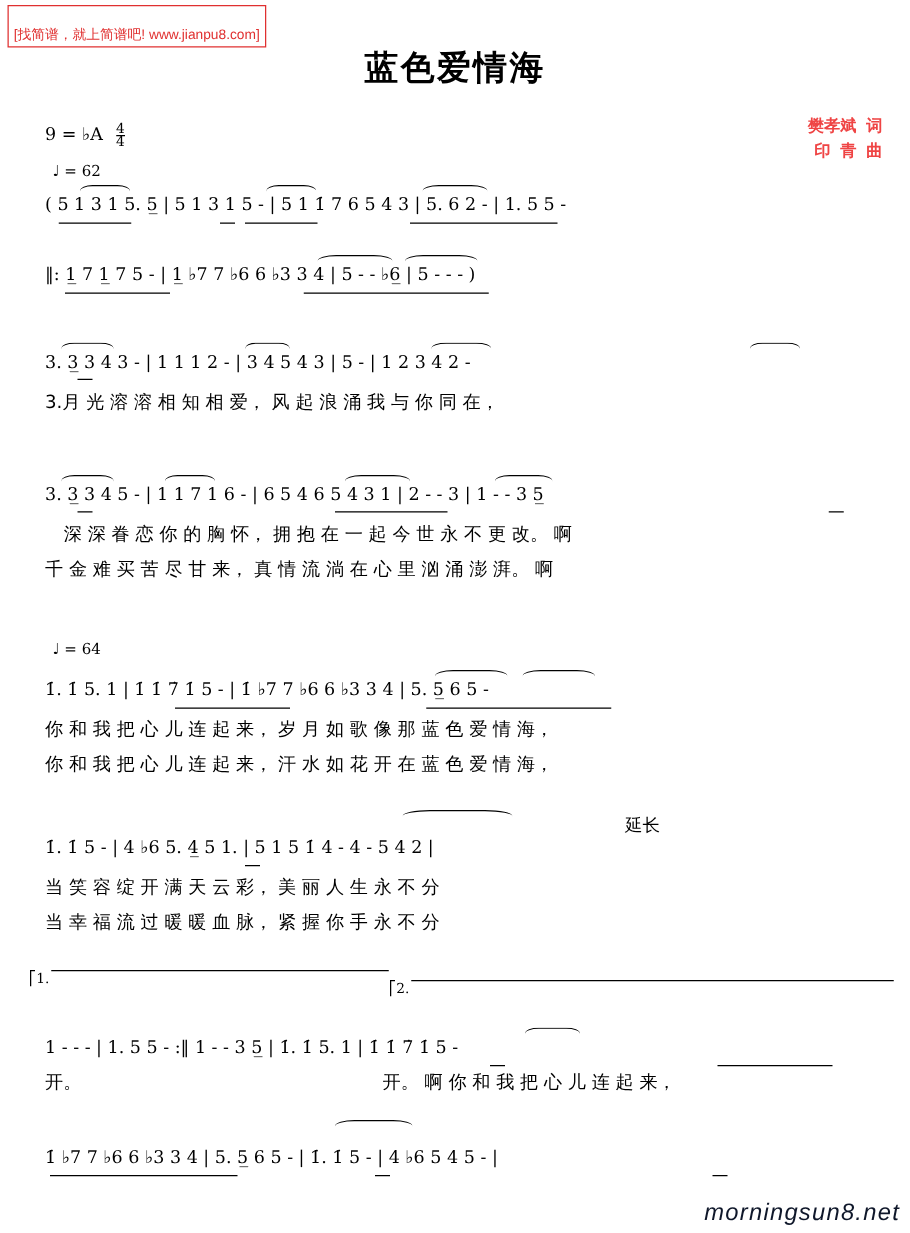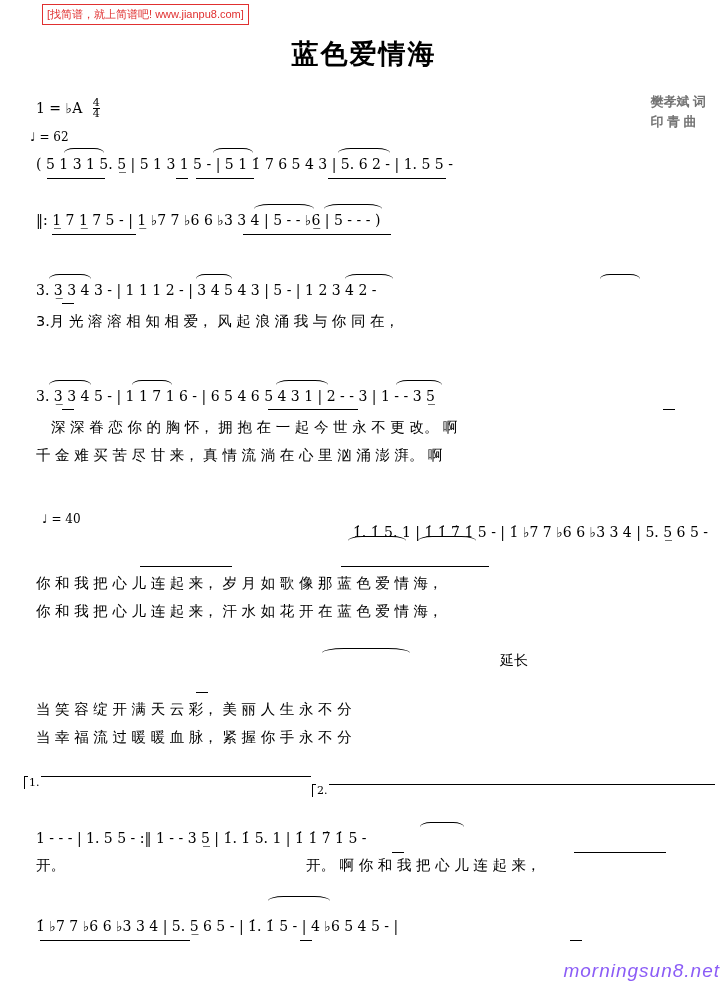--- a/index.html
+++ b/index.html
@@ -23,49 +23,48 @@
 
   
   .banner {
     position: absolute;
     left: 6px;
     top: 4px;
     border: 1px solid #e03030;
     color: #e03030;
     font-family: "Liberation Sans", sans-serif;
     font-size: 11px;
-    padding: 2px 4px 2px 4px;
+    padding: 15px 4px 2px 4px;
     letter-spacing: 0px;
     white-space: nowrap;
-    margin-left: 36px;
   }
 
   .title {
     position: absolute;
     left: 0;
     top: 36px;
     width: 728px;
     text-align: center;
     font-family: "DejaVu Sans", sans-serif;
     font-weight: bold;
     font-size: 27px;
     letter-spacing: 2px;
     color: #000;
   }
 
   .credits {
     position: absolute;
     right: 22px;
     top: 92px;
-    font-family: Liberation Sans, sans-serif;
+    font-family: Liberation Mono, monospace;
     font-size: 13px;
     font-weight: bold;
     line-height: 20px;
-    text-align: left;
-    color: #737373;
+    text-align: right;
+    color: #ef4444;
   }
 
   .keysig {
     position: absolute;
     left: 36px;
     top: 98px;
     font-family: "DejaVu Serif", serif;
     font-size: 14px;
     color: #000;
     white-space: nowrap;
@@ -146,21 +145,21 @@
     padding: 0 1px;
   }
 
   .watermark {
     position: absolute;
     right: 8px;
     bottom: 4px;
     font-family: "Liberation Sans", sans-serif;
     font-size: 19px;
     font-style: italic;
-    color: #8b5cf6;
+    color: #0f172a;
     letter-spacing: 1px;
   }
 
   
   .mark {
     position: absolute;
     font-family: "DejaVu Sans", sans-serif;
     font-size: 14px;
     color: #000;
   }
@@ -173,28 +172,28 @@
   <div class="banner">[找简谱，就上简谱吧! www.jianpu8.com]</div>
 
   <div class="title">蓝色爱情海</div>
 
   <div class="credits">
     <div>樊孝斌 词</div>
     <div>印  青 曲</div>
   </div>
 
   <div class="keysig">
-    <span>1 = ♭A</span>
+    <span>9 = ♭A</span>
     <span class="meter">
       <u>4</u>
       <u class="den">4</u>
     </span>
   </div>
 
-  <div class="tempo" style="left:30px; top:130px;">♩ = 62</div>
+  <div class="tempo" style="left:42px; top:130px;">♩ = 62</div>
 
   <div class="mline" style="top:156px;">( 5 1 3 1 5.   5̲ | 5 1 3 1 5  -  | 5 1 1̇ 7 6 5 4 3 | 5.  6 2  -  | 1.  5 5  -</div>
   <div class="slur" style="left:64px; top:148px; width:40px;"></div>
   <div class="slur" style="left:213px; top:148px; width:40px;"></div>
   <div class="slur" style="left:338px; top:148px; width:52px;"></div>
   <div class="beam" style="left:47px; top:178px; width:58px;"></div>
   <div class="beam" style="left:176px; top:178px; width:12px;"></div>
   <div class="beam" style="left:196px; top:178px; width:58px;"></div>
   <div class="beam" style="left:328px; top:178px; width:118px;"></div>
 
@@ -218,30 +217,31 @@
   <div class="slur" style="left:132px; top:380px; width:40px;"></div>
   <div class="slur" style="left:276px; top:380px; width:52px;"></div>
   <div class="slur" style="left:396px; top:380px; width:46px;"></div>
   <div class="beam" style="left:62px; top:409px; width:12px;"></div>
   <div class="beam" style="left:268px; top:409px; width:90px;"></div>
   <div class="beam" style="left:663px; top:409px; width:12px;"></div>
 
   <div class="lyric" style="top:418px;margin-left:15px;">深 深 眷 恋      你 的 胸  怀，      拥 抱 在 一 起 今 世 永  不      更    改。      啊</div>
   <div class="lyric" style="top:446px;">千 金  难 买      苦 尽 甘  来，      真 情 流 淌 在 心 里 汹 涌          澎    湃。      啊</div>
 
-  <div class="tempo" style="left:42px; top:512px;">♩ = 40</div>
-  <div class="mline" style="top:524px;text-align:right;">1̇.  1̇ 5.  1 | 1̇ 1̇ 7̇ 1̇ 5  -  | 1̇ ♭7 7 ♭6 6 ♭3 3 4 | 5.  5̲ 6 5  -</div>
+  <div class="tempo" style="left:42px; top:512px;">♩ = 64</div>
+  <div class="mline" style="top:544px;">1̇.  1̇ 5.  1 | 1̇ 1̇ 7̇ 1̇ 5  -  | 1̇ ♭7 7 ♭6 6 ♭3 3 4 | 5.  5̲ 6 5  -</div>
   <div class="slur" style="left:348px; top:536px; width:58px;"></div>
   <div class="slur" style="left:418px; top:536px; width:58px;"></div>
   <div class="beam" style="left:140px; top:566px; width:92px;"></div>
   <div class="beam" style="left:341px; top:566px; width:148px;"></div>
 
   <div class="lyric" style="top:602px;">你  和 我  把  心 儿 连 起 来，      汗  水 如  花 开 在 蓝 色  爱  情  海，</div>
   <div class="lyric" style="top:574px;">你  和 我  把  心 儿 连 起 来，      岁  月 如  歌 像 那 蓝 色  爱  情  海，</div>
 
+  <div class="mline" style="top:670px;">1̇.  1̇ 5  -  | 4 ♭6 5.  4̲ 5 1. | 5 1 5 1̇ 4  -  4  -  5 4 2 |</div>
   <div class="slur" style="left:322px; top:648px; width:88px;"></div>
   <div class="beam" style="left:196px; top:692px; width:12px;"></div>
   <div class="mark" style="left:500px; top:652px;">延长</div>
 
   <div class="lyric" style="top:728px;">当  幸 福      流 过 暖 暖 血 脉，      紧 握 你  手            永 不  分</div>
   <div class="lyric" style="top:700px;">当  笑 容      绽 开 满 天 云 彩，      美 丽 人  生            永 不  分</div>
 
   <div class="volta" style="left:24px; top:776px; width:286px;">
     <span>1.</span>
   </div>

